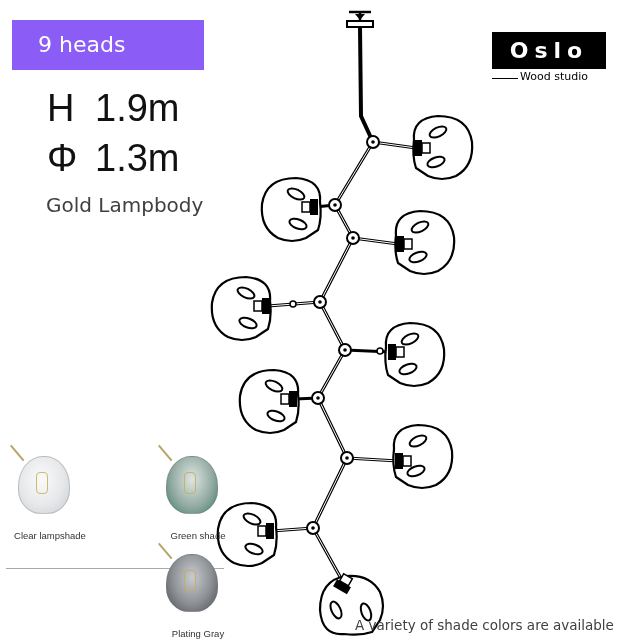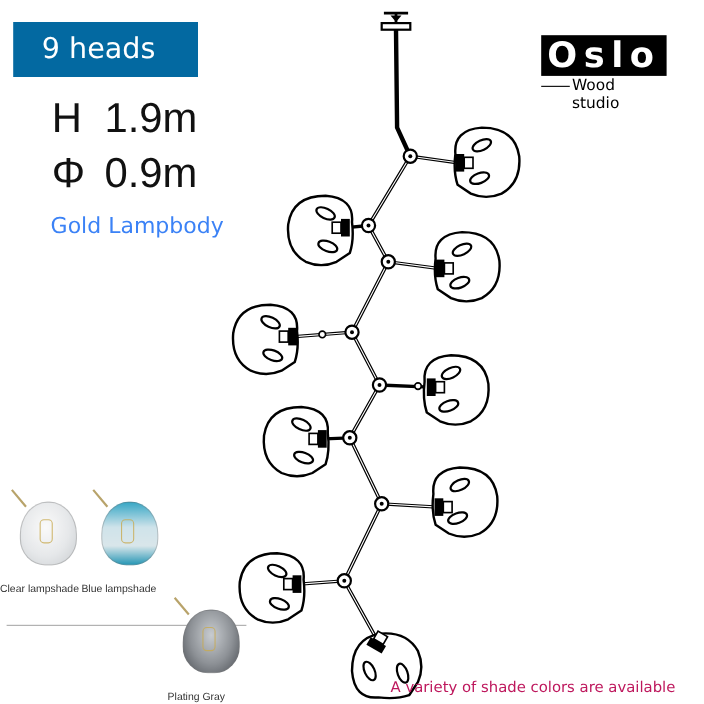--- a/index.html
+++ b/index.html
@@ -1,46 +1,46 @@
 <!DOCTYPE html>
 <html><head>
 <meta charset="utf-8">
 <style>
   html, body { margin:0; padding:0; background:#ffffff; }
   body { width:640px; height:640px; position:relative; overflow:hidden; font-family:"DejaVu Sans", sans-serif; }
-  .heads-badge { position:absolute; left:12px; top:20px; width:168px; height:50px; background:#0369a1; color:#fff; font-size:26px; line-height:50px; text-align:left; padding-left:26px; box-sizing:border-box; font-family:"DejaVu Sans", sans-serif; }
+  .heads-badge { position:absolute; left:12px; top:20px; width:192px; height:50px; background:#8b5cf6; color:#fff; font-size:22px; line-height:50px; text-align:left; padding-left:26px; box-sizing:border-box; font-family:"DejaVu Sans", sans-serif; }
   .spec { position:absolute; left:47px; font-family:"Liberation Sans", sans-serif; color:#111; font-size:38px; line-height:40px; }
   .spec-h { top:88px; }
   .spec-d { top:138px; }
   .spec .sym { display:inline-block; width:48px; }
-  .body-label { position:absolute; left:46px; top:193px; font-size:20px; color:#3b82f6; font-family:"DejaVu Sans", sans-serif; }
+  .body-label { position:absolute; left:46px; top:193px; font-size:20px; color:#404040; font-family:"DejaVu Sans", sans-serif; }
   .logo { position:absolute; left:492px; top:32px; width:114px; height:54px; }
-  .logo-box { position:absolute; left:0; top:0; width:114px; height:37px; background:#000; color:#fff; font-family:"DejaVu Sans", sans-serif; font-weight:bold; font-size:32px; line-height:37px; text-align:center; letter-spacing:6px; }
+  .logo-box { position:absolute; left:0; top:0; width:114px; height:37px; background:#000; color:#fff; font-family:"DejaVu Sans", sans-serif; font-weight:bold; font-size:22px; line-height:37px; text-align:center; letter-spacing:6px; }
   .logo-line { position:absolute; left:0; top:46px; width:26px; height:1px; background:#000; }
-  .logo-sub { position:absolute; left:28px; top:38px; font-size:14px; color:#000; font-family:"DejaVu Sans", sans-serif; }
+  .logo-sub { position:absolute; left:28px; top:38px; font-size:11px; color:#000; font-family:"DejaVu Sans", sans-serif; }
   .chandelier { position:absolute; left:0; top:0; width:640px; height:640px; }
   .swatches { position:absolute; left:4px; top:446px; width:224px; height:190px; }
   .swatch { position:absolute; width:72px; height:80px; }
   .swatch .shade { position:absolute; left:14px; top:10px; width:52px; height:58px; border-radius:48% 48% 44% 44% / 52% 52% 42% 42%; border:1px solid rgba(120,120,120,0.35); box-sizing:border-box; }
   .swatch .rod { position:absolute; left:6px; top:0; width:2px; height:20px; background:#b8a36a; transform:rotate(-40deg); transform-origin:top left; }
   .swatch .filament { position:absolute; left:32px; top:26px; width:12px; height:22px; border:1px solid rgba(200,170,80,0.8); border-radius:4px; box-sizing:border-box; }
-  .swatch .label { position:absolute; left:-4px; top:84px; width:61px; text-align:center; font-size:9.5px; color:#333; white-space:nowrap; font-family:"Liberation Sans", sans-serif; }
+  .swatch .label { position:absolute; left:-4px; top:84px; width:100px; text-align:center; font-size:9.5px; color:#333; white-space:nowrap; font-family:"Liberation Sans", sans-serif; }
   .swatch-divider { position:absolute; left:2px; top:122px; width:218px; height:1px; background:#aaa; }
-  .note { position:absolute; left:355px; top:617px; font-size:13.5px; color:#be185d; font-family:"DejaVu Sans", sans-serif; white-space:nowrap; }
+  .note { position:absolute; left:355px; top:617px; font-size:13.5px; color:#404040; font-family:"DejaVu Sans", sans-serif; white-space:nowrap; }
 </style>
 </head>
 <body>
 
 <div class="heads-badge">9 heads</div>
 
 <div class="spec spec-h">
   <span class="sym">H</span><span>1.9m</span>
 </div>
 <div class="spec spec-d">
-  <span class="sym">Φ</span><span>0.9m</span>
+  <span class="sym">Φ</span><span>1.3m</span>
 </div>
 <div class="body-label">Gold Lampbody</div>
 
 <div class="logo">
   <div class="logo-box">Oslo</div>
   <div class="logo-line"></div>
   <div class="logo-sub">Wood studio</div>
 </div>
 
 <svg class="chandelier" viewBox="0 0 640 640" xmlns="http://www.w3.org/2000/svg">
@@ -169,25 +169,25 @@
     </g>
 </svg>
 
 <div class="swatches">
   <div class="swatch" style="left:0;top:0;">
     <div class="rod"></div>
     <div class="shade" style="background:radial-gradient(ellipse at 45% 40%, #fafafa, #e6e8ea 55%, #c9cdd0);"></div>
     <div class="filament"></div>
     <div class="label">Clear lampshade</div>
   </div>
-  <div class="swatch" style="left:74px;top:0;">
+  <div class="swatch" style="left:148px;top:0;">
     <div class="rod"></div>
-    <div class="shade" style="background:linear-gradient(180deg, #3aa8c6 0%, #cfe3ea 40%, #d9e6ea 70%, #2a98b6 100%);"></div>
+    <div class="shade" style="background:radial-gradient(ellipse at 50% 40%, #dfe6e2, #8fa8a0 60%, #3d7a6c);"></div>
     <div class="filament"></div>
-    <div class="label">Blue lampshade</div>
+    <div class="label">Green shade</div>
   </div>
 
   <div class="swatch-divider"></div>
 
   <div class="swatch" style="left:148px;top:98px;">
     <div class="rod"></div>
     <div class="shade" style="background:radial-gradient(ellipse at 50% 40%, #c8ccd0, #8d9196 55%, #4b4f55);"></div>
     <div class="filament"></div>
     <div class="label">Plating Gray</div>
   </div>

